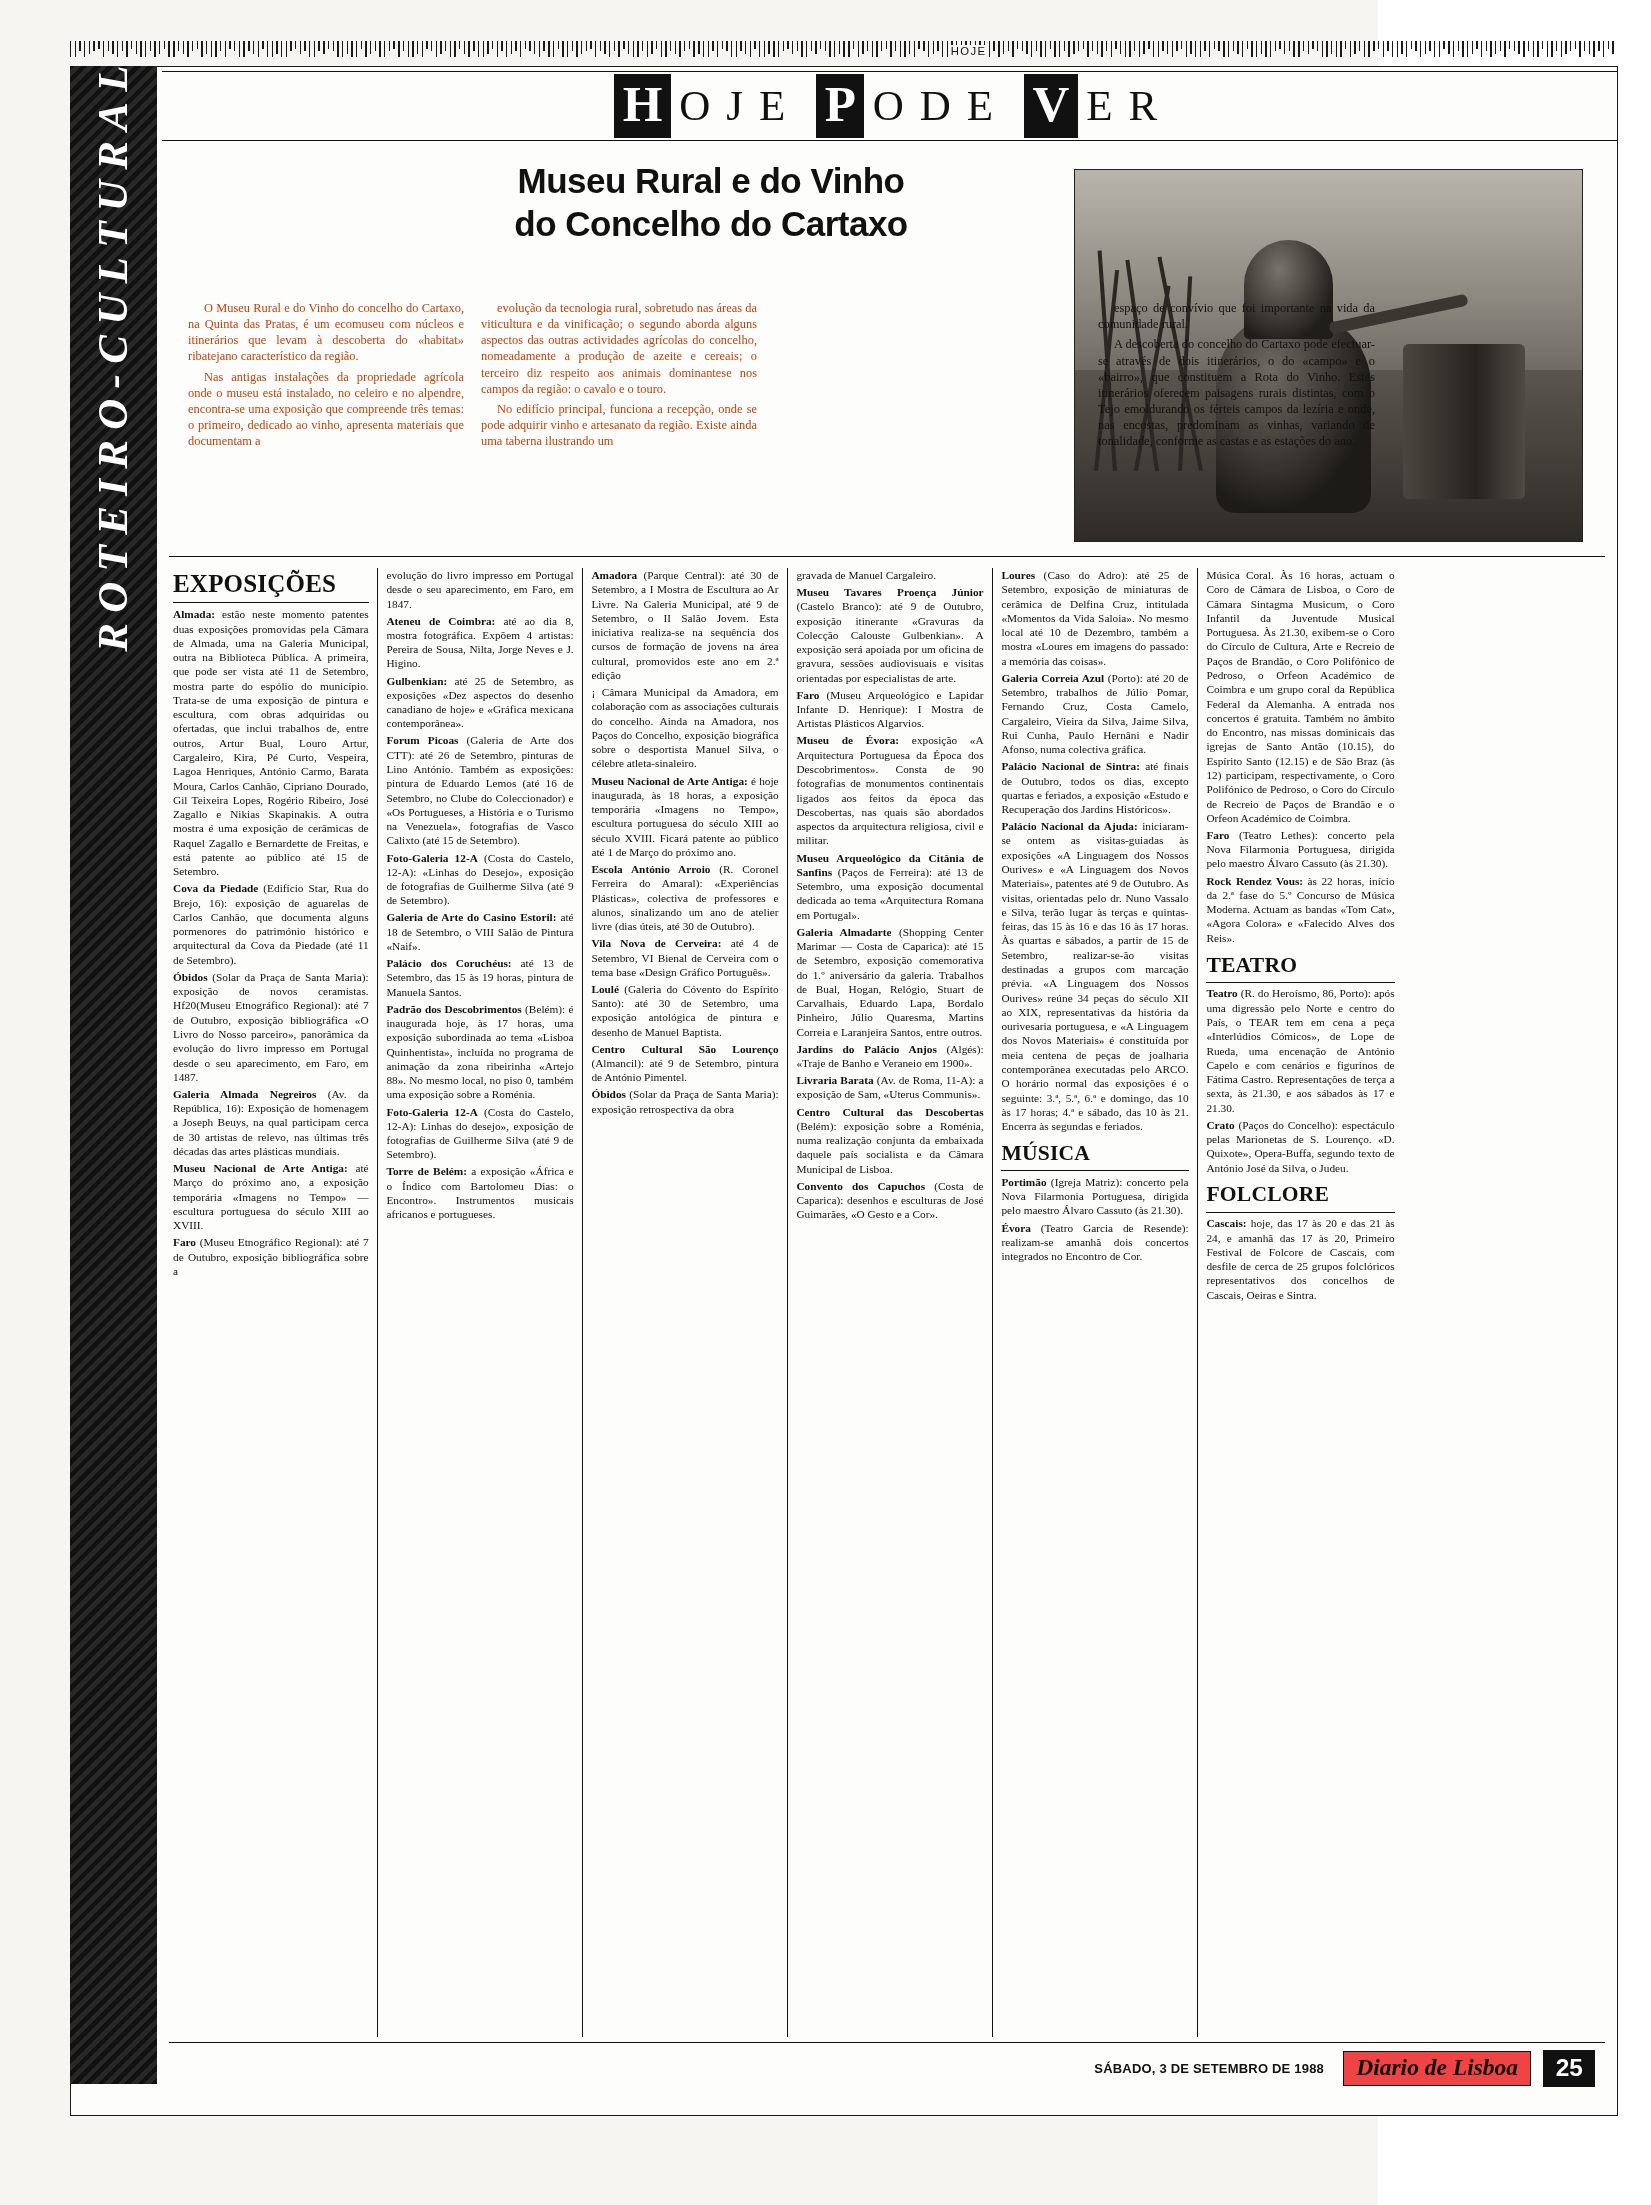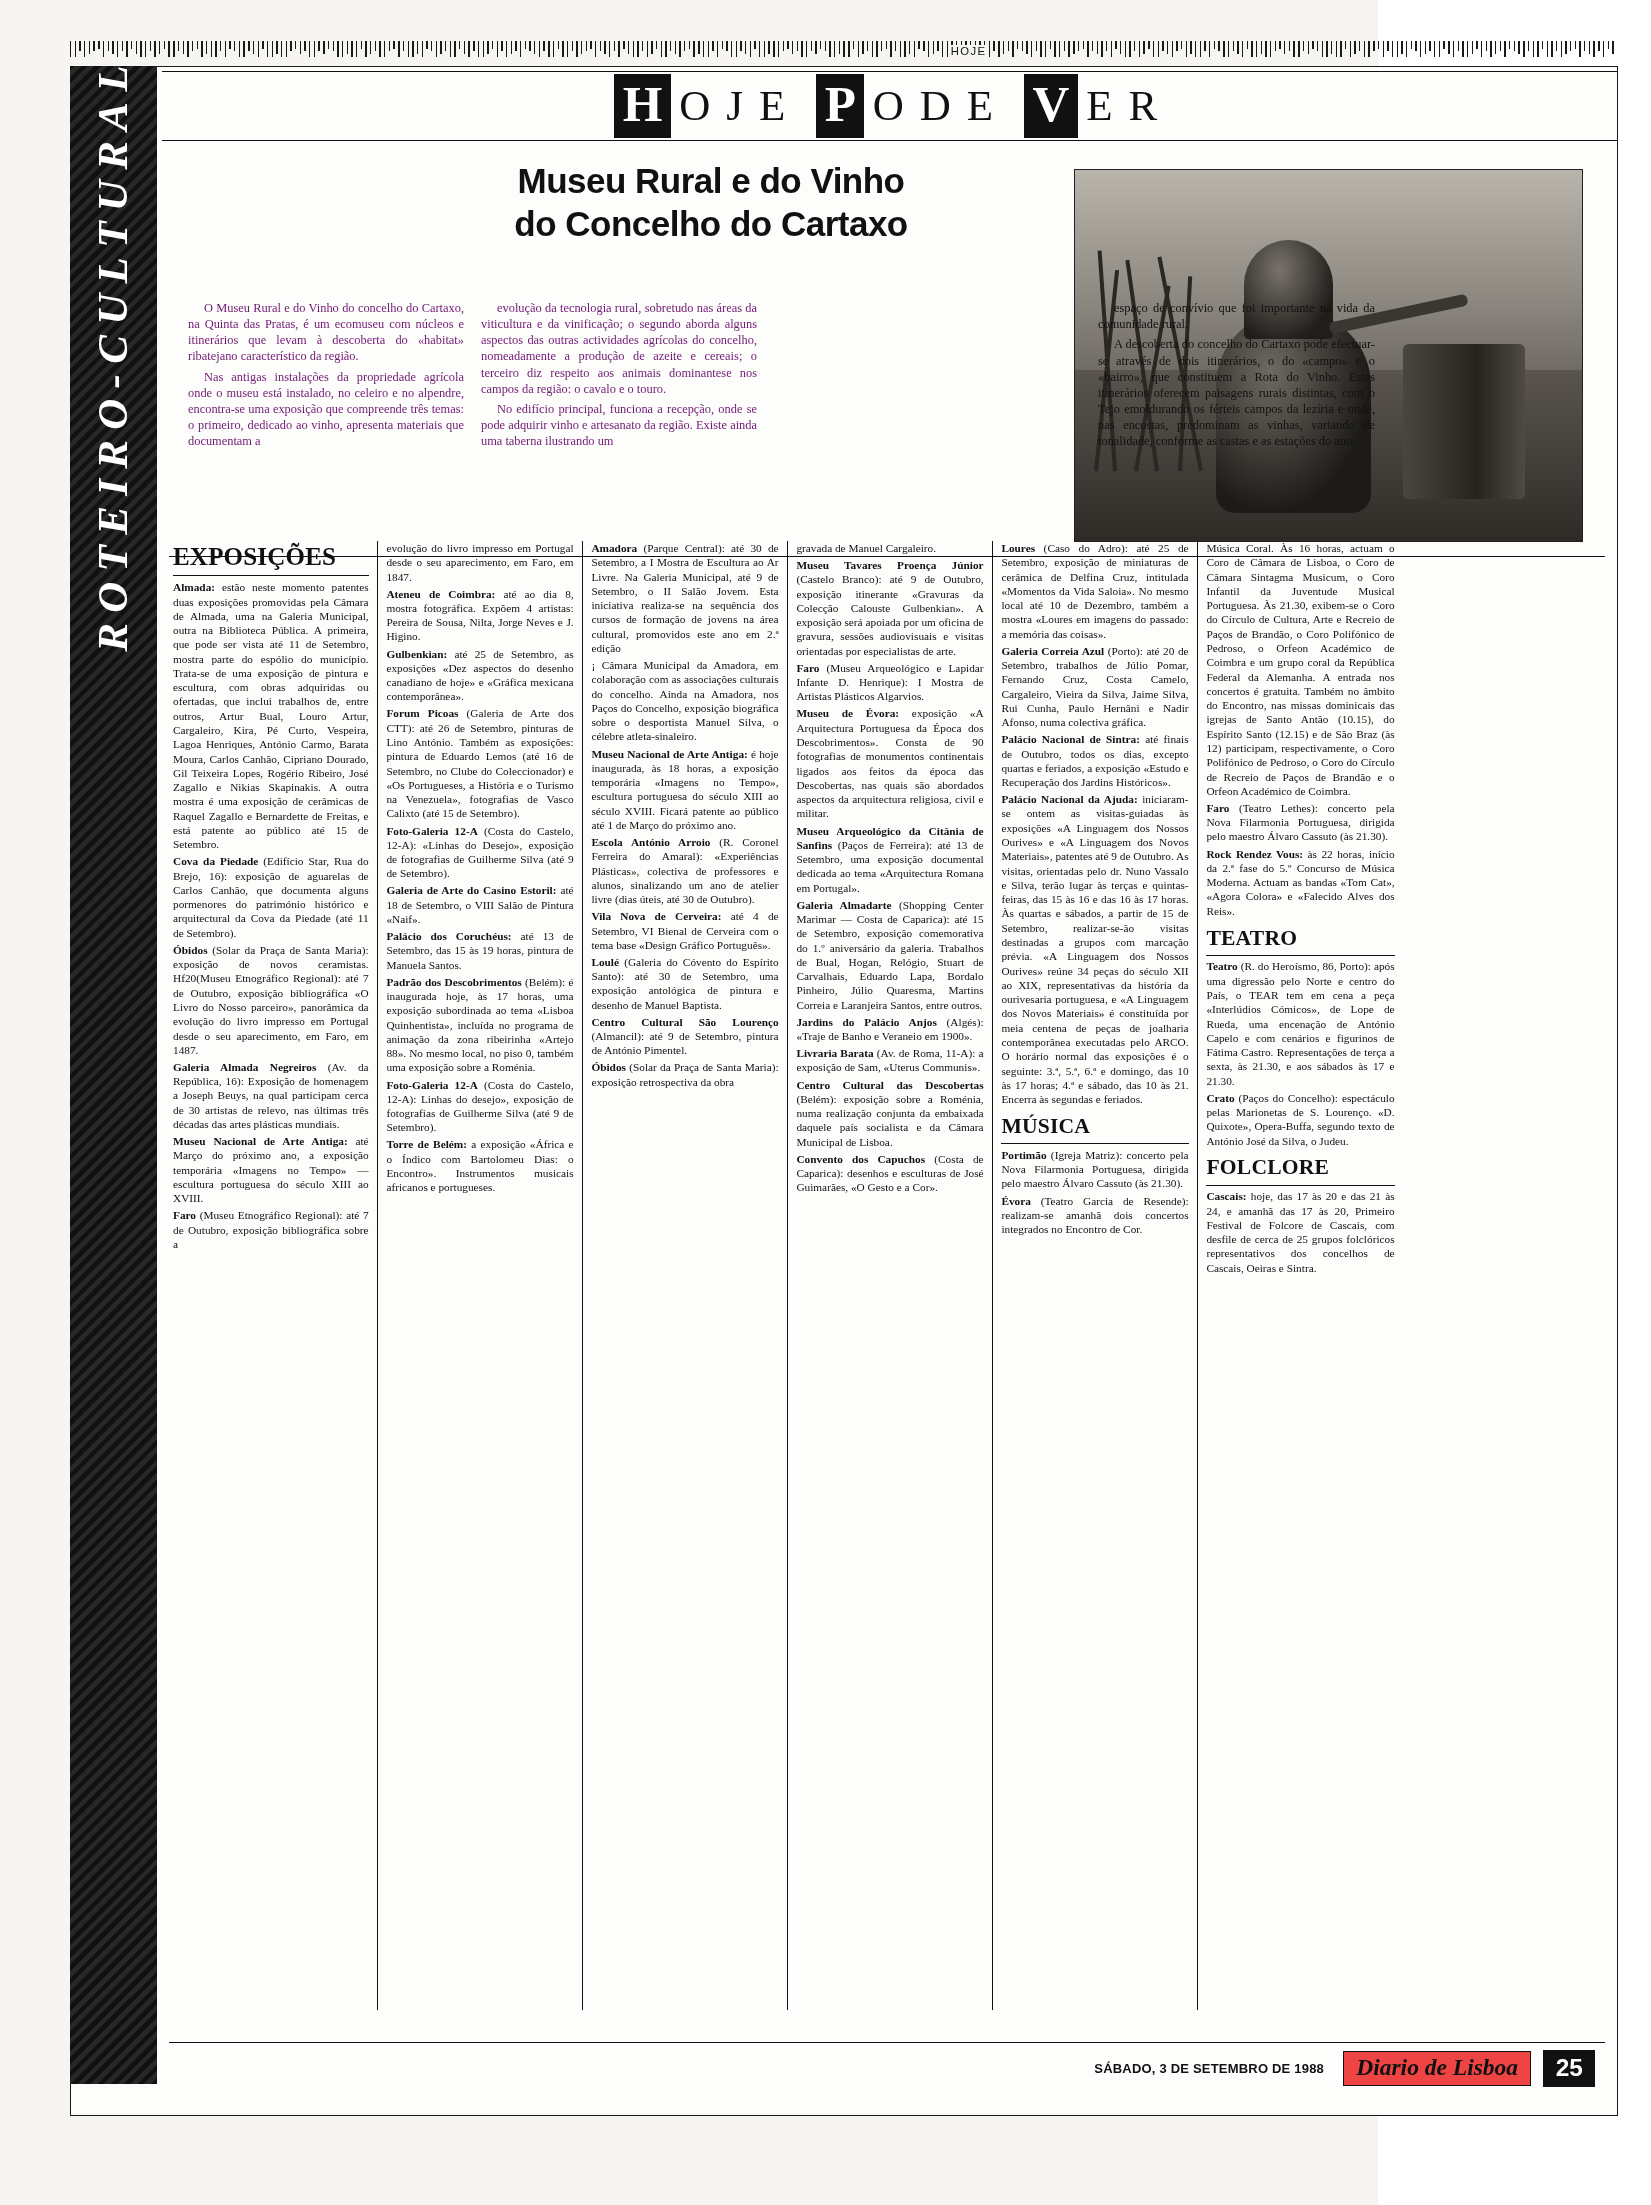--- a/index.html
+++ b/index.html
@@ -223,21 +223,21 @@
   .intro {
     position: absolute;
     top: 300px;
     left: 188px;
     width: 863px;
     display: flex;
     gap: 17px;
     font-size: 12.4px;
     line-height: 1.3;
     text-align: justify;
-    color: #701a75;
+    color: #c2410c;
   }
   .intro .col { width: 276px; }
   .intro p { margin: 0 0 4.2px 0; text-indent: 16px; }
 
   .intro-right {
     position: absolute;
     top: 300px;
     left: 1074px;
     width: 277px;
     font-size: 12.4px;
@@ -254,21 +254,21 @@
     top: 556px;
     left: 169px;
     width: 1436px;
     height: 1.4px;
     background: #111;
   }
 
   
   .listings {
     position: absolute;
-    top: 541px;
+    top: 568px;
     left: 173px;
     width: 1436px;
     height: 1469px;
     display: flex;
     gap: 0;
   }
   .lcol {
     width: 205px;
     padding: 0 8.4px 0 0;
     border-right: 0.9px solid #111;

